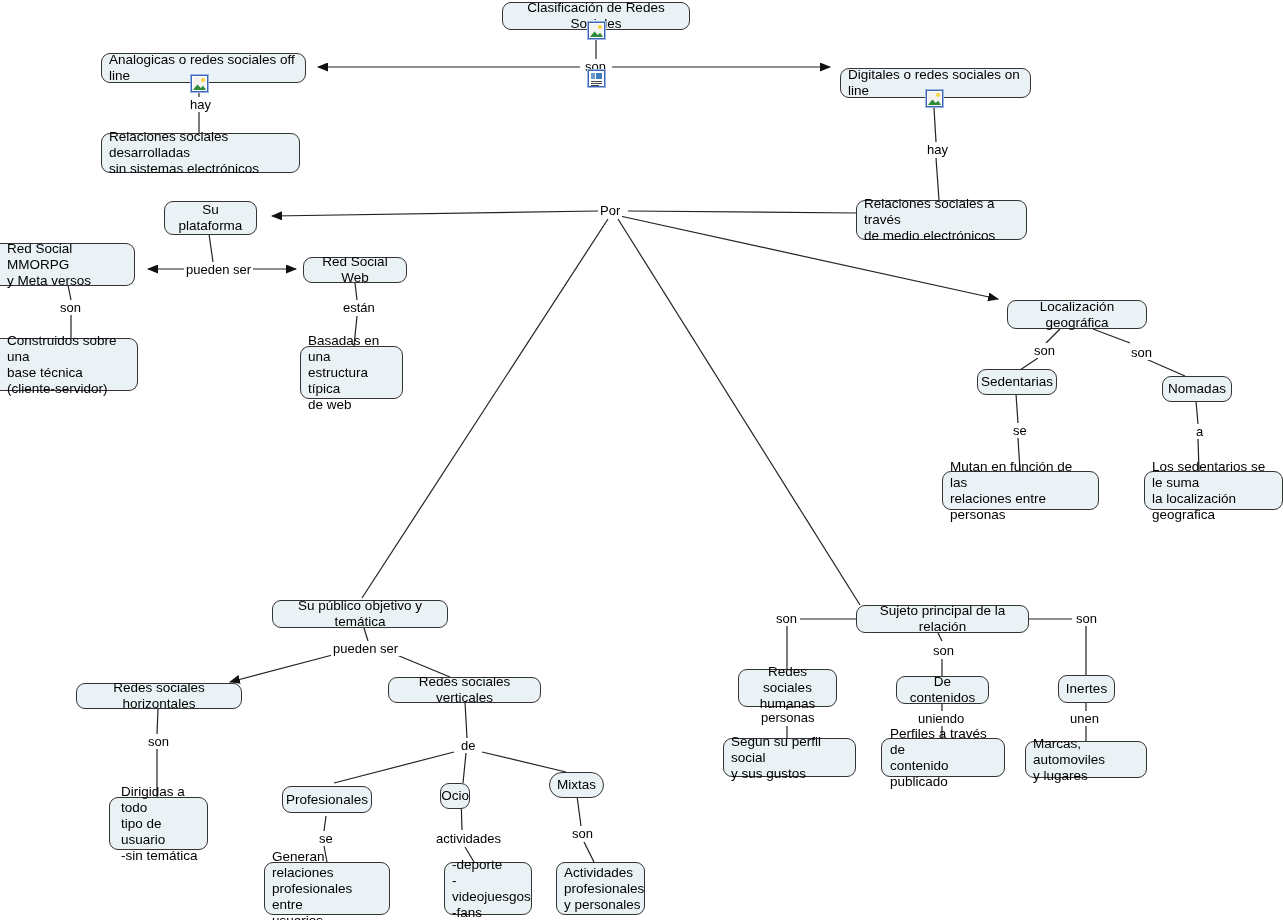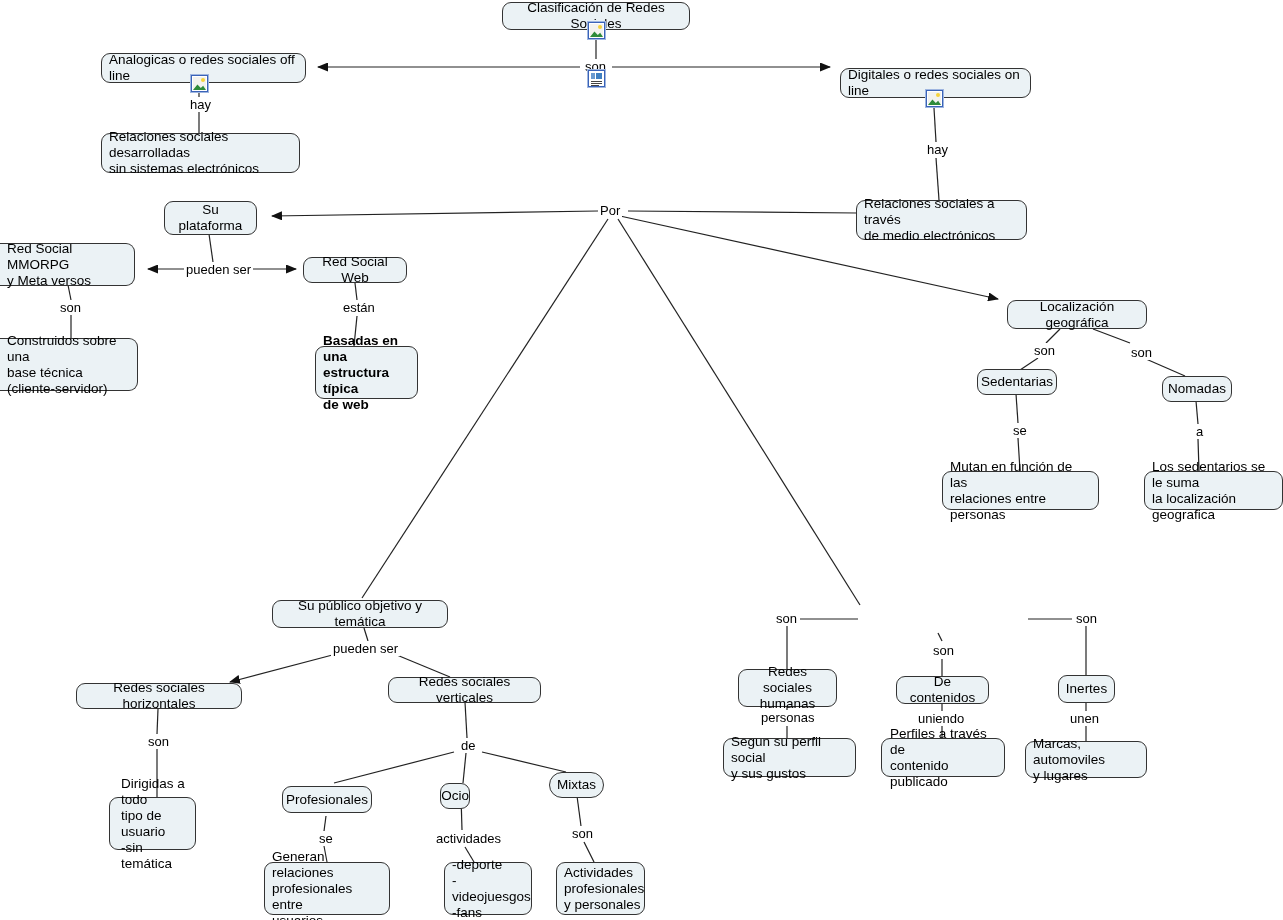--- a/index.html
+++ b/index.html
@@ -190,21 +190,21 @@
   <div class="node center" style="left:303px; top:257px; width:104px; height:26px;">
     <span>Red Social Web</span>
   </div>
 
   <div class="node clipleft" style="left:0px; top:338px; width:138px; height:53px;">
     <span>Construidos sobre una
 base técnica
 (cliente-servidor)</span>
   </div>
 
-  <div class="node" style="left:315px; top:346px; width:103px; height:53px;font-weight:bold;">
+  <div class="node" style="left:300px; top:346px; width:103px; height:53px;">
     <span>Basadas en una
 estructura típica
 de web</span>
   </div>
 
   <div class="node center" style="left:1007px; top:300px; width:140px; height:29px;">
     <span>Localización geográfica</span>
   </div>
 
   <div class="node center" style="left:977px; top:369px; width:80px; height:26px;">
@@ -230,21 +230,21 @@
   </div>
 
   <div class="node center" style="left:76px; top:683px; width:166px; height:26px;">
     <span>Redes sociales horizontales</span>
   </div>
 
   <div class="node center" style="left:388px; top:677px; width:153px; height:26px;">
     <span>Redes sociales verticales</span>
   </div>
 
-  <div class="node" style="left:109px; top:797px; width:87px; height:53px;padding-left:11px;">
+  <div class="node" style="left:109px; top:797px; width:99px; height:53px;padding-left:11px;">
     <span>Dirigidas a todo
 tipo de usuario
 -sin temática</span>
   </div>
 
   <div class="node center" style="left:282px; top:786px; width:90px; height:27px;">
     <span>Profesionales</span>
   </div>
 
   <div class="node center" style="left:440px; top:783px; width:30px; height:26px;">
@@ -266,20 +266,23 @@
 -videojuesgos
 -fans</span>
   </div>
 
   <div class="node" style="left:556px; top:862px; width:89px; height:53px;">
     <span>Actividades
 profesionales
 y personales</span>
   </div>
 
+  <div class="node center" style="left:856px; top:605px; width:173px; height:28px;">
+    <span>Sujeto principal de la relación</span>
+  </div>
 
   <div class="node center" style="left:738px; top:669px; width:99px; height:38px;">
     <span>Redes sociales
 humanas</span>
   </div>
 
   <div class="node center" style="left:896px; top:676px; width:93px; height:28px;">
     <span>De contenidos</span>
   </div>
 

